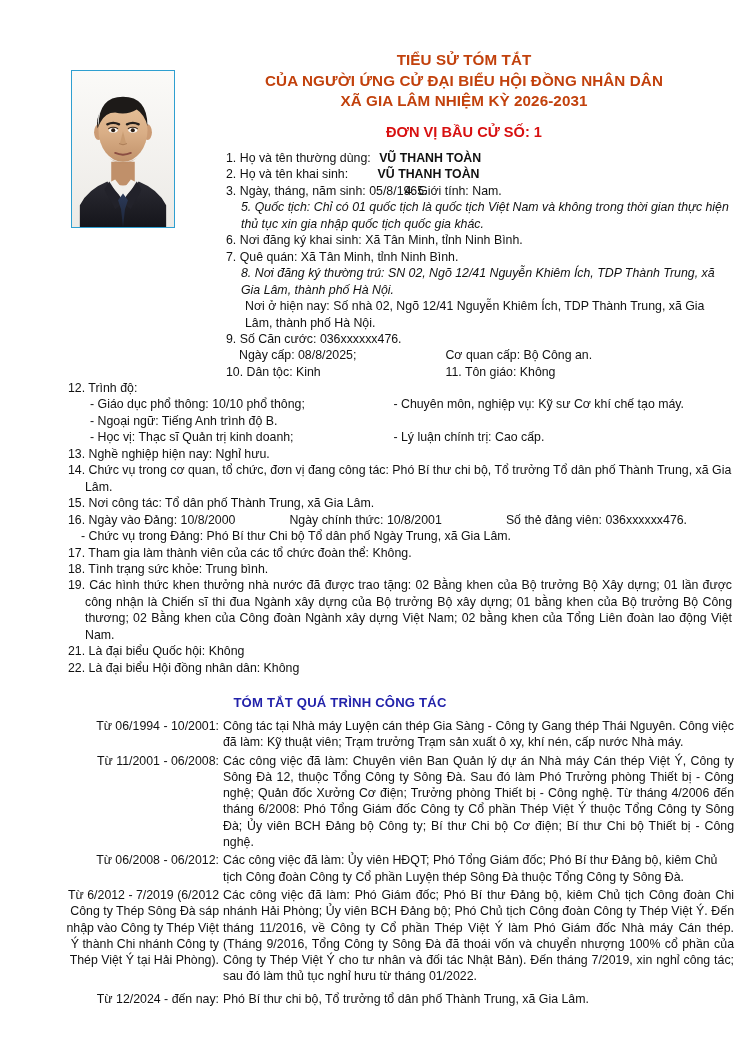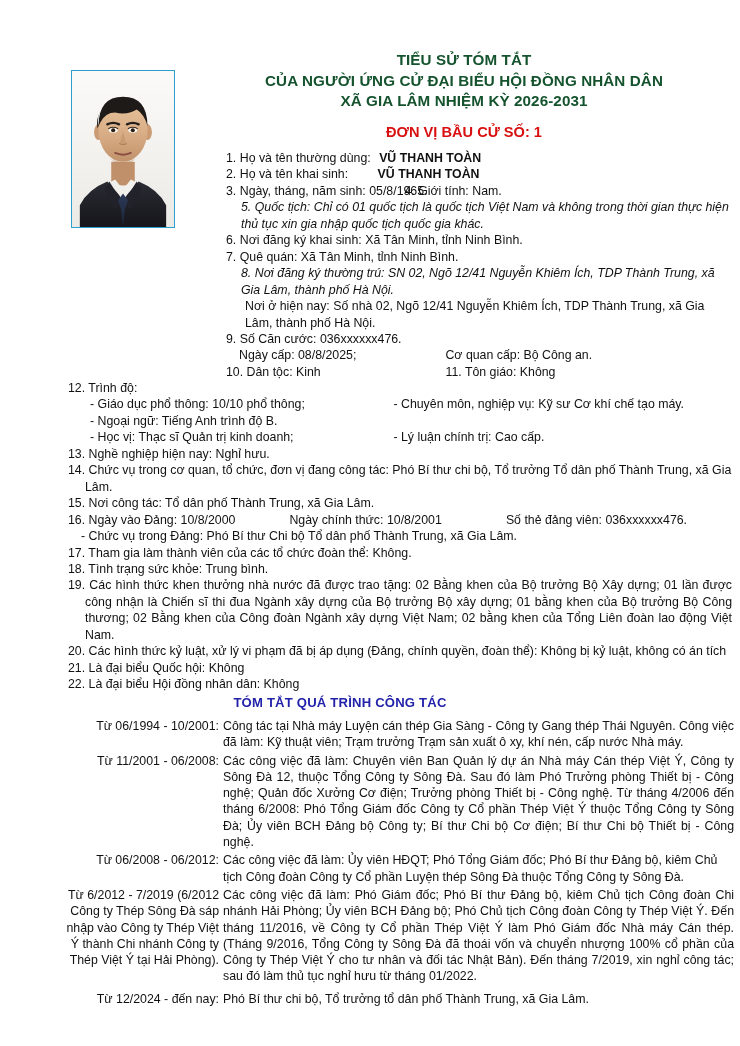--- a/index.html
+++ b/index.html
@@ -45,21 +45,21 @@
 
   
   .header {
     position: absolute;
     left: 196px;
     top: 50px;
     width: 536px;
     text-align: center;
   }
   .title-main {
-    color: #14532d;
+    color: #c2410c;
     font-weight: bold;
     font-size: 15.2px;
     line-height: 20.5px;
     letter-spacing: .1px;
   }
   .title-sub {
     color: #d81010;
     font-weight: bold;
     font-size: 14.6px;
     line-height: 20px;
@@ -291,29 +291,28 @@
     <div class="row wrap hang2">14. Chức vụ trong cơ quan, tổ chức, đơn vị đang công tác: Phó Bí thư chi bộ, Tổ trưởng Tổ dân phố Thành Trung, xã Gia Lâm.</div>
 
     <div class="row">15. Nơi công tác: Tổ dân phố Thành Trung, xã Gia Lâm.</div>
 
     <div class="row pair">
       <span class="c1" style="width:218px">16. Ngày vào Đảng: 10/8/2000</span>
       <span class="c1" style="width:213px">Ngày chính thức: 10/8/2001</span>
       <span class="c2">Số thẻ đảng viên: 036xxxxxx476.</span>
     </div>
 
-    <div class="row" style="padding-left:13px">- Chức vụ trong Đảng: Phó Bí thư Chi bộ Tổ dân phố Thành Trung, xã Gia Lâm.</div>
+    <div class="row" style="padding-left:13px">- Chức vụ trong Đảng: Phó Bí thư Chi bộ Tổ dân phố Ngày Trung, xã Gia Lâm.</div>
 
     <div class="row">17. Tham gia làm thành viên của các tổ chức đoàn thể: Không.</div>
 
     <div class="row">18. Tình trạng sức khỏe: Trung bình.</div>
 
     <div class="row wrap hang2" style="text-align:justify">19. Các hình thức khen thưởng nhà nước đã được trao tặng: 02 Bằng khen của Bộ trưởng Bộ Xây dựng; 01 lần được công nhận là Chiến sĩ thi đua Ngành xây dựng của Bộ trưởng Bộ xây dựng; 01 bằng khen của Bộ trưởng Bộ Công thương; 02 Bằng khen của Công đoàn Ngành xây dựng Việt Nam; 02 bằng khen của Tổng Liên đoàn lao động Việt Nam.</div>
 
-    <div class="row wrap hang2">20. Các hình thức kỷ luật, xử lý vi phạm đã bị áp dụng (Đảng, chính quyền, đoàn thể): Không bị kỷ luật, không có án tích</div>
 
     <div class="row">21. Là đại biểu Quốc hội: Không</div>
 
     <div class="row">22. Là đại biểu Hội đồng nhân dân: Không</div>
   </div>
 
   <div class="section-title">TÓM TẮT QUÁ TRÌNH CÔNG TÁC</div>
 
   <div class="history">
 

